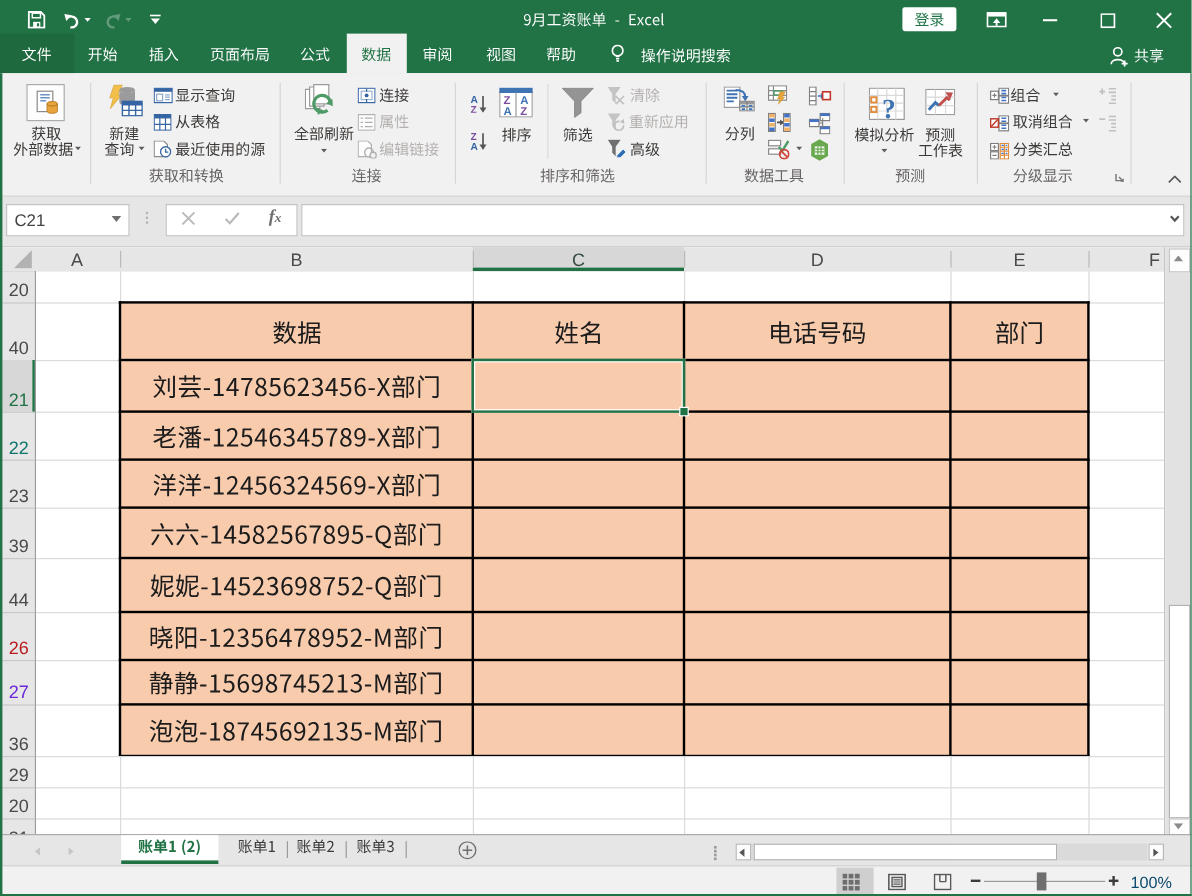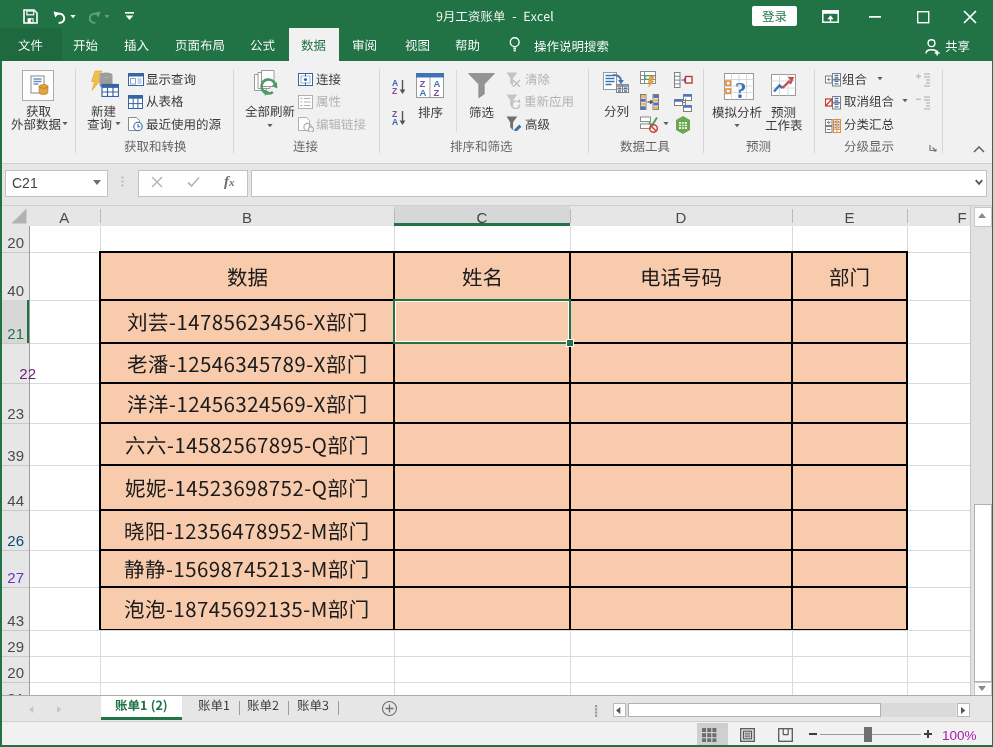--- a/index.html
+++ b/index.html
@@ -476,27 +476,27 @@
 <div style="position:absolute;left:0px;top:465px;width:28.5px;height:1px;background:#c9c9c9"></div>
 <div style="position:absolute;left:0px;top:510px;width:28.5px;height:1px;background:#c9c9c9"></div>
 <div style="position:absolute;left:0px;top:550px;width:28.5px;height:1px;background:#c9c9c9"></div>
 <div style="position:absolute;left:0px;top:587px;width:28.5px;height:1px;background:#c9c9c9"></div>
 <div style="position:absolute;left:0px;top:629.5px;width:28.5px;height:1px;background:#c9c9c9"></div>
 <div style="position:absolute;left:0px;top:655.5px;width:28.5px;height:1px;background:#c9c9c9"></div>
 <div style="position:absolute;left:0px;top:681.5px;width:28.5px;height:1px;background:#c9c9c9"></div>
 <div style="position:absolute;left:24px;top:234px;transform:translateX(-100%);font:15px 'Liberation Sans';color:#4a4a4a">20</div>
 <div style="position:absolute;left:24px;top:282px;transform:translateX(-100%);font:15px 'Liberation Sans';color:#4a4a4a">40</div>
 <div style="position:absolute;left:24px;top:325px;transform:translateX(-100%);font:15px 'Liberation Sans';color:#217346">21</div>
-<div style="position:absolute;left:36px;top:365px;transform:translateX(-100%);font:15px 'Liberation Sans';color:#701a75">22</div>
+<div style="position:absolute;left:24px;top:365px;transform:translateX(-100%);font:15px 'Liberation Sans';color:#0f766e">22</div>
 <div style="position:absolute;left:24px;top:405px;transform:translateX(-100%);font:15px 'Liberation Sans';color:#4a4a4a">23</div>
 <div style="position:absolute;left:24px;top:447px;transform:translateX(-100%);font:15px 'Liberation Sans';color:#4a4a4a">39</div>
 <div style="position:absolute;left:24px;top:492px;transform:translateX(-100%);font:15px 'Liberation Sans';color:#4a4a4a">44</div>
-<div style="position:absolute;left:24px;top:532px;transform:translateX(-100%);font:15px 'Liberation Sans';color:#0c4a6e">26</div>
+<div style="position:absolute;left:24px;top:532px;transform:translateX(-100%);font:15px 'Liberation Sans';color:#b91c1c">26</div>
 <div style="position:absolute;left:24px;top:569px;transform:translateX(-100%);font:15px 'Liberation Sans';color:#6d28d9">27</div>
-<div style="position:absolute;left:24px;top:611.5px;transform:translateX(-100%);font:15px 'Liberation Sans';color:#4a4a4a">43</div>
+<div style="position:absolute;left:24px;top:611.5px;transform:translateX(-100%);font:15px 'Liberation Sans';color:#4a4a4a">36</div>
 <div style="position:absolute;left:24px;top:637.5px;transform:translateX(-100%);font:15px 'Liberation Sans';color:#4a4a4a">29</div>
 <div style="position:absolute;left:24px;top:663.5px;transform:translateX(-100%);font:15px 'Liberation Sans';color:#4a4a4a">20</div>
 <div style="position:absolute;left:0;top:681.5px;width:28px;height:13.5px;overflow:hidden">
     <div style="position:absolute;left:24px;top:8px;transform:translateX(-100%);font:15px 'Liberation Sans';color:#4a4a4a">31</div>
   </div>
 <div style="position:absolute;left:0px;top:300px;width:26.5px;height:43px;background:#d7d7d7"></div>
 <div style="position:absolute;left:26.5px;top:300px;width:2.5px;height:43px;background:#217346"></div>
 <div style="position:absolute;left:24px;top:325px;transform:translateX(-100%);font:15px 'Liberation Sans';color:#217346">21</div>
 <div style="position:absolute;left:100px;top:252px;width:807px;height:377.5px;background:#f8cbad"></div>
 <div style="position:absolute;left:99.4px;top:251.4px;width:1.2px;height:378.4px;background:#000"></div>
@@ -635,15 +635,15 @@
   </svg>
 <svg style="position:absolute;left:777.5px;top:727.5px" width="15" height="14" viewBox="0 0 15 14">
     <rect x="0.7" y="0.7" width="13.6" height="12.6" fill="none" stroke="#585858" stroke-width="1.3"></rect>
     <path stroke="#585858" stroke-width="1.2" d="M5.2 0.7 v6 M5.2 6.7 h5 M10.2 0.7 v6"></path>
   </svg>
 <div style="position:absolute;left:808.5px;top:733px;width:8px;height:2px;background:#3c3c3c"></div>
 <div style="position:absolute;left:820px;top:734px;width:101px;height:1px;background:#9b9b9b"></div>
 <div style="position:absolute;left:864.4px;top:727px;width:8px;height:15px;background:#6f6f6f"></div>
 <div style="position:absolute;left:923.5px;top:733px;width:8px;height:2px;background:#3c3c3c"></div>
 <div style="position:absolute;left:926.5px;top:730px;width:2px;height:8px;background:#3c3c3c"></div>
-<div style="position:absolute;left:942px;top:728px;font:13.5px 'Liberation Sans';color:#a21caf">100%</div>
+<div style="position:absolute;left:942px;top:728px;font:13.5px 'Liberation Sans';color:#0c4a6e">100%</div>
 <div style="position:absolute;left:0;top:745px;width:993px;height:2px;background:#217346"></div>
 <div style="position:absolute;left:0;top:61px;width:1.5px;height:686px;background:#217346"></div>
 <div style="position:absolute;left:991.5px;top:61px;width:1.5px;height:686px;background:#217346"></div>
 </body></html>

